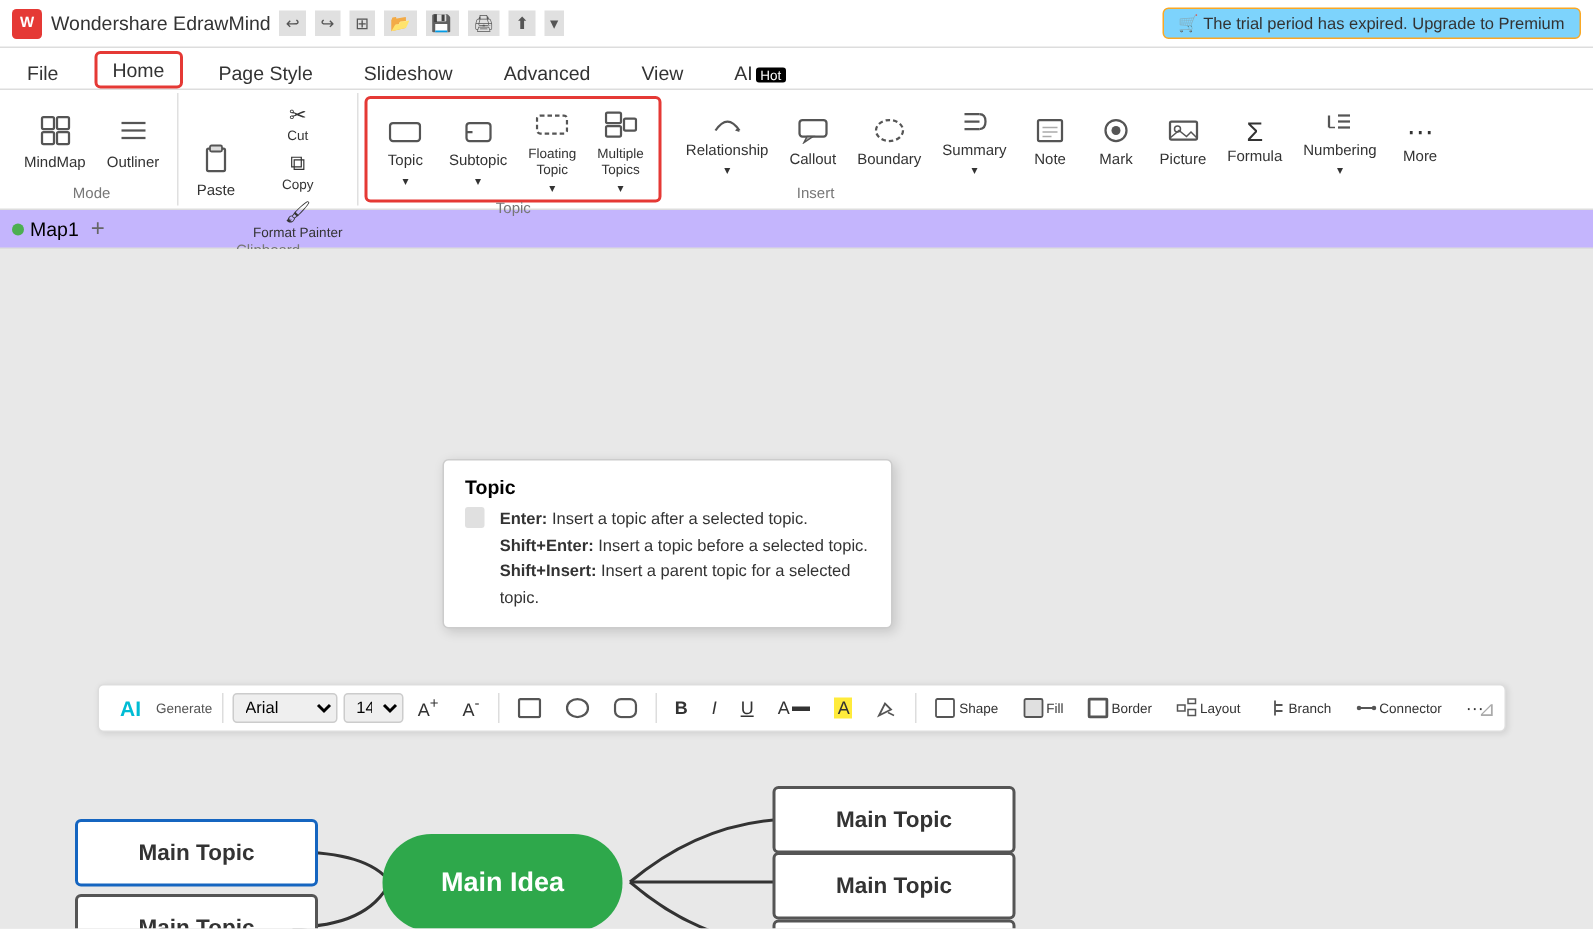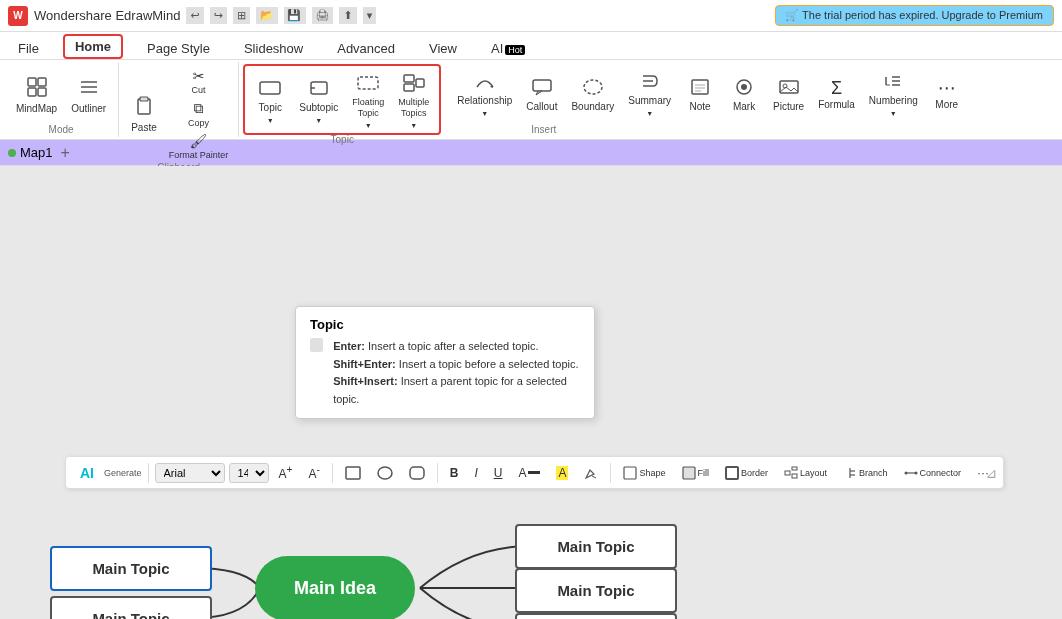--- a/index.html
+++ b/index.html
@@ -16,21 +16,21 @@
     .ctrl-undo { background: #e0e0e0; color: #555; border: none; cursor: pointer; padding: 2px 4px; font-size: 11px; }
     #trial-banner { background: #7dd3fc; border: 1px solid #f9a825; border-radius: 4px; padding: 3px 10px; font-size: 11px; color: #333; display: flex; align-items: center; gap: 5px; }
 
     
     #menu-bar {
       display: flex; align-items: flex-end;
       background: #fff; height: 28px; padding: 0 8px;
       border-bottom: 1px solid #ddd; gap: 14px;
     }
     .menu-item { padding: 3px 10px; font-size: 13px; color: #333; cursor: pointer; border-radius: 3px; }
-    .menu-item.active { background: #fff; border: 2px solid #e53935; border-radius: 4px; color: #333; font-weight: 700; }
+    .menu-item.active { background: #fff; border: 2px solid #e53935; border-radius: 4px; color: #333; font-weight: 400; }
     #ai-badge { background: #000000; color: white; font-size: 9px; border-radius: 2px; padding: 0 3px; margin-left: 2px; }
 
     
     #ribbon {
       background: #fff; border-bottom: 1px solid #ddd;
       display: flex; align-items: stretch; padding: 2px 4px; gap: 0;
       height: 80px;
     }
     .ribbon-group {
       display: flex; flex-direction: column; align-items: center;

